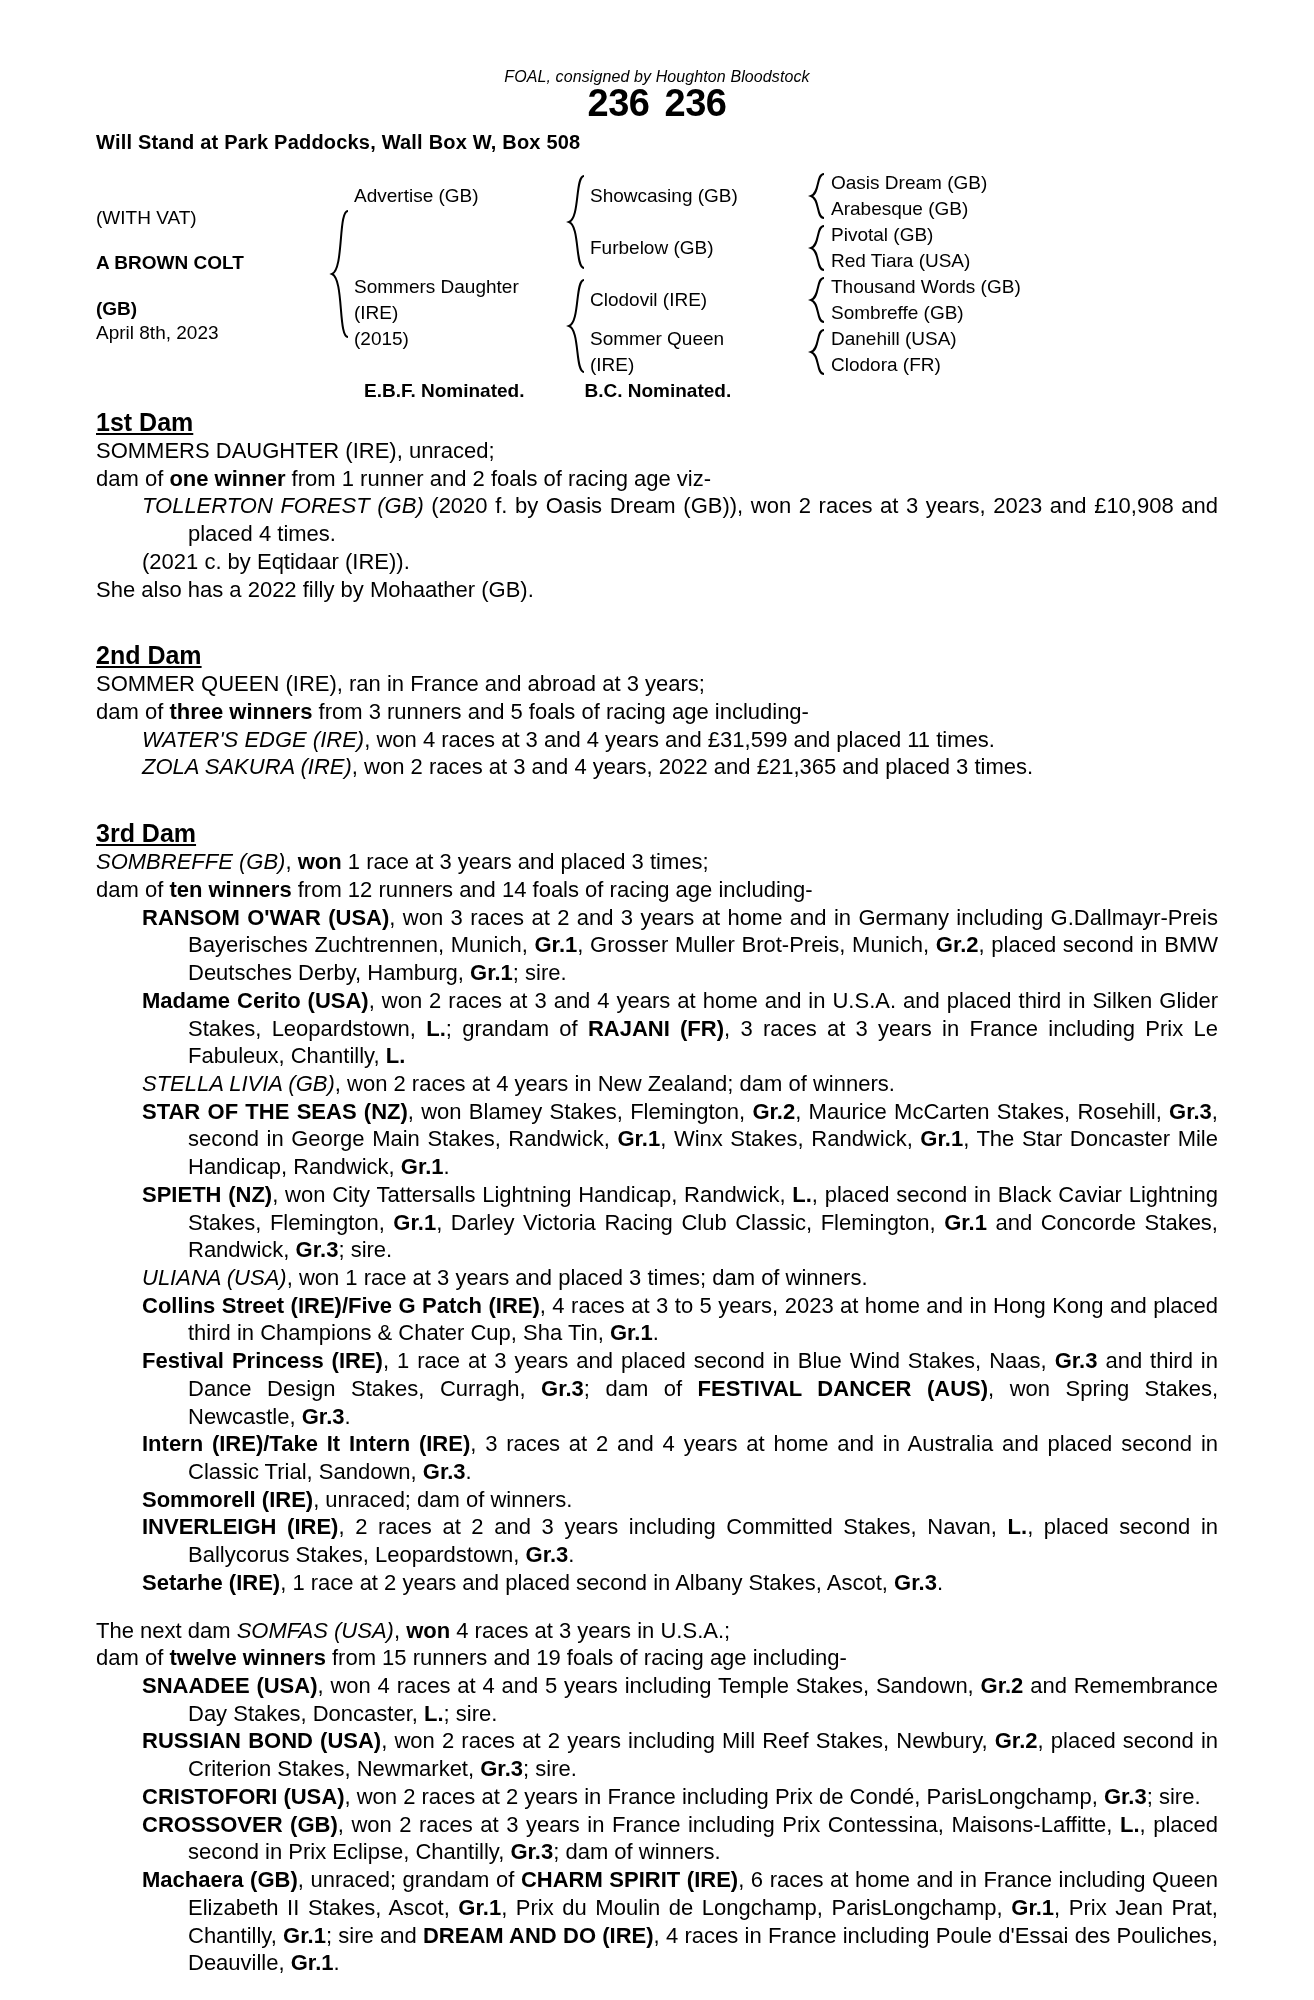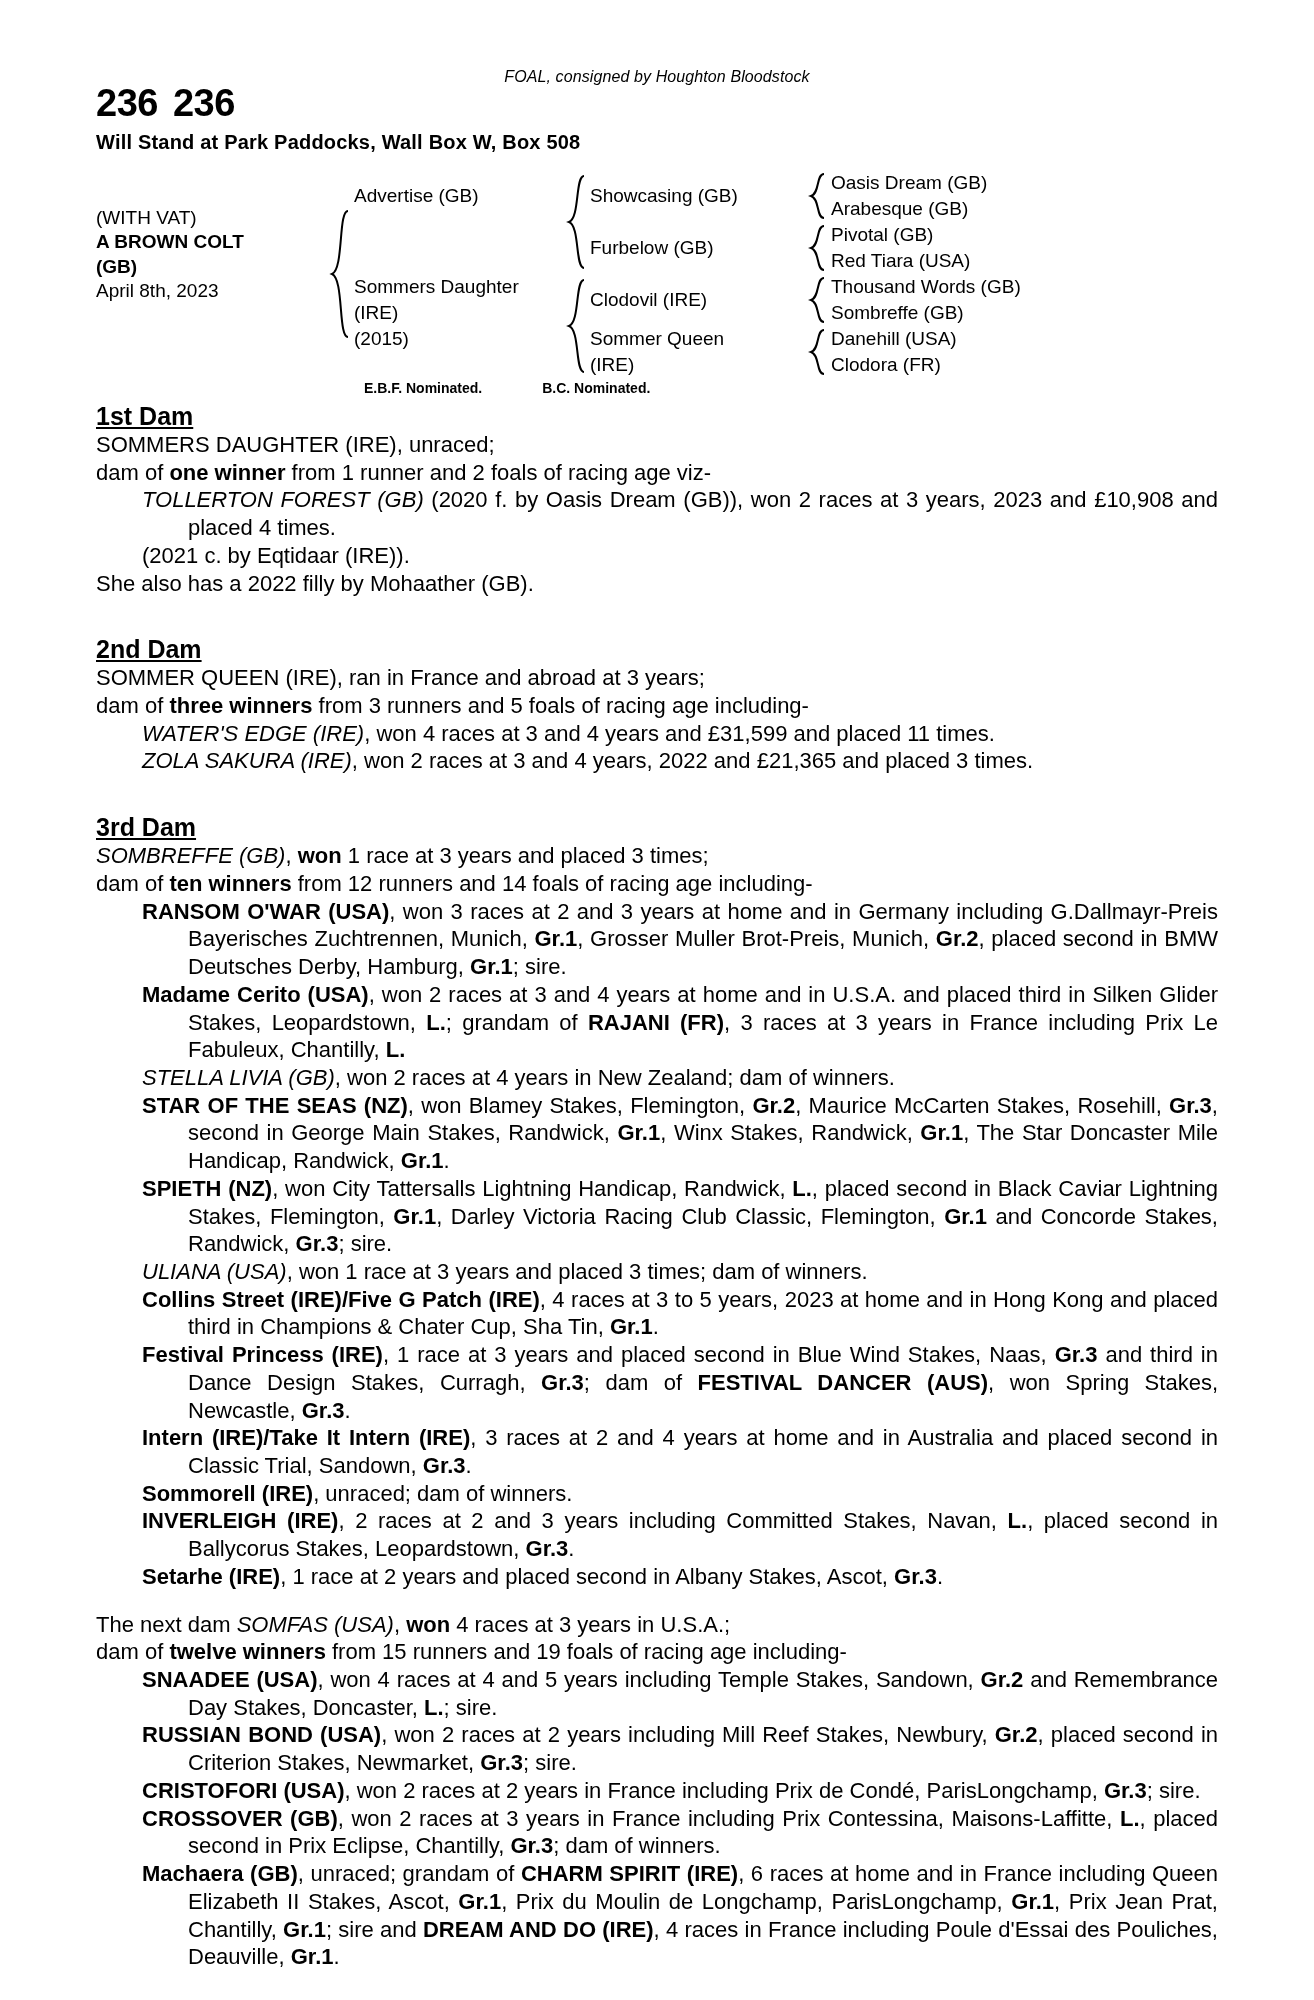--- a/index.html
+++ b/index.html
@@ -23,21 +23,21 @@
   
   .header-title {
     text-align: center;
     font-style: italic;
     font-size: 16px;
     margin: 8px 0 0 0;
     letter-spacing: 0.1px;
   }
   .lot-row {
     display: flex;
-    justify-content: flex-start;
+    justify-content: center;
     align-items: baseline;
     margin-top: -4px;
     gap: 15px;
   }
   .lot-num {
     font-size: 38px;
     font-weight: bold;
     letter-spacing: -0.5px;
   }
   .stand-line {
@@ -58,21 +58,21 @@
   .ped-col { display: flex; flex-direction: column; justify-content: center; }
   .col-subject { width: 230px; justify-content: flex-start; padding-top: 36px; }
   .col-brace-1 { width: 28px; }
   .col-sire-dam { width: 210px; }
   .col-brace-2 { width: 26px; }
   .col-gp { width: 215px; }
   .col-brace-3 { width: 26px; }
   .col-ggp { width: 250px; }
 
   .subject-line { white-space: nowrap; }
-  .subject-bold { font-weight: bold; }
+  .subject-bold { font-weight: bold; margin-top: 21px; }
 
   .pair {
     height: 104px;
     display: flex;
     flex-direction: column;
     justify-content: flex-start;
   }
   .pair .l { height: 52px; display: flex; align-items: center; }
   .quad {
     height: 52px;
@@ -87,21 +87,21 @@
     display: flex;
     align-items: center;
     justify-content: center;
     font-size: 0;
   }
   .brace svg { display: block; }
 
   .nominated {
     margin-top: 2px;
     font-weight: bold;
-    font-size: 14px;
+    font-size: 19px;
     display: flex;
     gap: 60px;
     padding-left: 268px;
   }
 
   
   .section { margin-top: 2px; }
   .sec-head {
     font-weight: bold;
     font-size: 25px;

